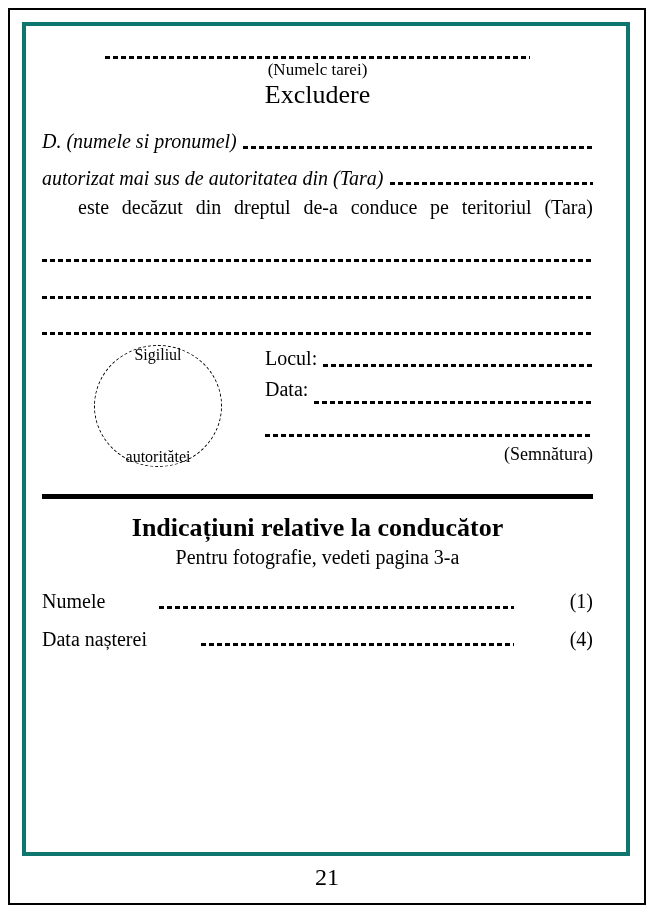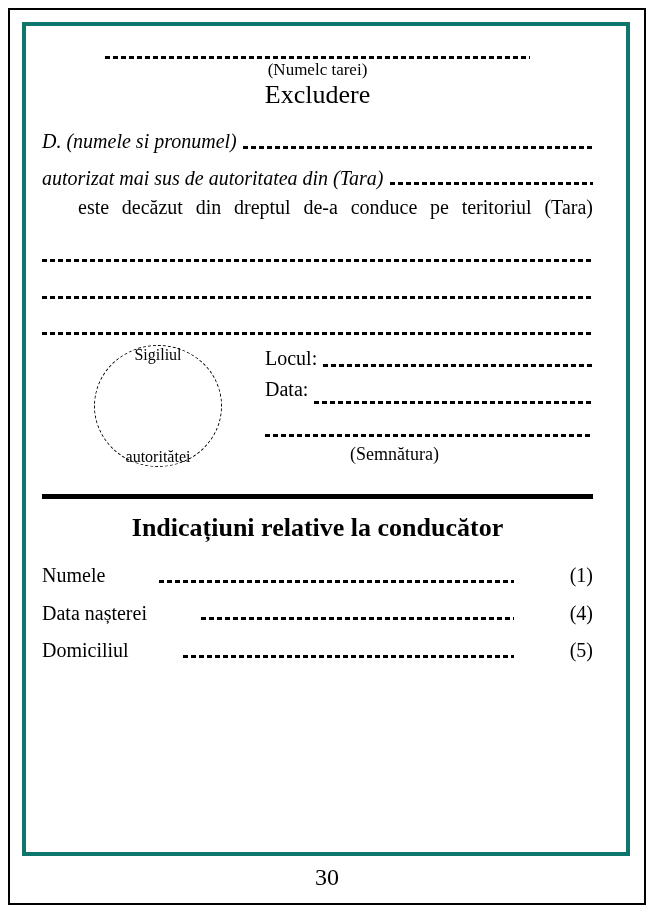--- a/index.html
+++ b/index.html
@@ -49,21 +49,21 @@
     width:128px; height:122px; margin-left:52px;
     border:1.5px dashed #000; border-radius:50%;
     display:flex; flex-direction:column; align-items:center; justify-content:space-between;
     gap:11px; font-size:16px; text-align:center; flex:0 0 auto;
   }
   .seal-right { flex:1 1 auto; margin-left:43px; font-size:20px; }
   .seal-row { display:flex; align-items:center; }
   .seal-row.first { height:26px; }
   .seal-row.second { height:37px; }
   .sig-line { margin-top:26px; }
-  .sig-caption { margin-top:6px; font-size:18px; line-height:22px; text-align:left; padding-left:85px; }
+  .sig-caption { margin-top:6px; font-size:18px; line-height:22px; text-align:right; padding-left:85px; }
 
   .rule { height:5px; background:#000; margin-top:27px; }
 
   .heading2 { text-align:center; font-size:26px; line-height:30px; margin-top:14px;font-weight:bold; }
   .subtitle { text-align:center; font-size:20px; line-height:24px; margin-top:2px; }
 
   .fields { margin-top:6px; font-size:20px; }
   .field-row { display:flex; align-items:flex-end; height:37.5px;gap:48px; }
   .field-row .label { line-height:1.12; white-space:nowrap; }
   .field-row .ref { line-height:1.12; margin-left:8px; white-space:nowrap; }
@@ -120,34 +120,30 @@
           <span class="dotfill"></span>
         </div>
         <div class="dotline sig-line"></div>
         <div class="sig-caption">(Semnătura)</div>
       </div>
     </div>
 
     <div class="rule"></div>
 
     <div class="heading2">Indicațiuni relative la conducător</div>
+    <div class="subtitle">Pentru fotografie, vedeti pagina 3-a</div>
 
     <div class="fields">
       <div class="field-row">
         <span class="label">Numele</span>
         <span class="dotfill"></span>
         <span class="ref">(1)</span>
       </div>
       <div class="field-row">
         <span class="label">Data nașterei</span>
         <span class="dotfill"></span>
         <span class="ref">(4)</span>
       </div>
-      <div class="field-row">
-        <span class="label">Domiciliul</span>
-        <span class="dotfill"></span>
-        <span class="ref">(5)</span>
-      </div>
     </div>
 
   </div>
-  <div class="page-number">30</div>
+  <div class="page-number">21</div>
 </div>
 
 </body></html>

